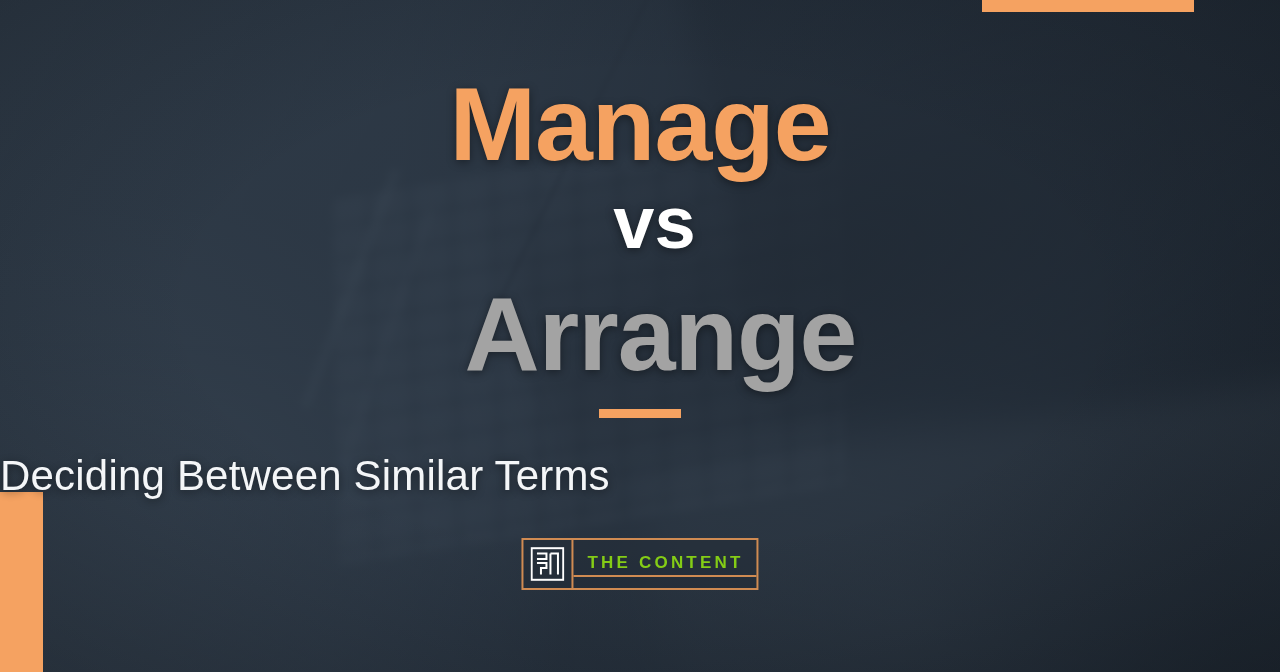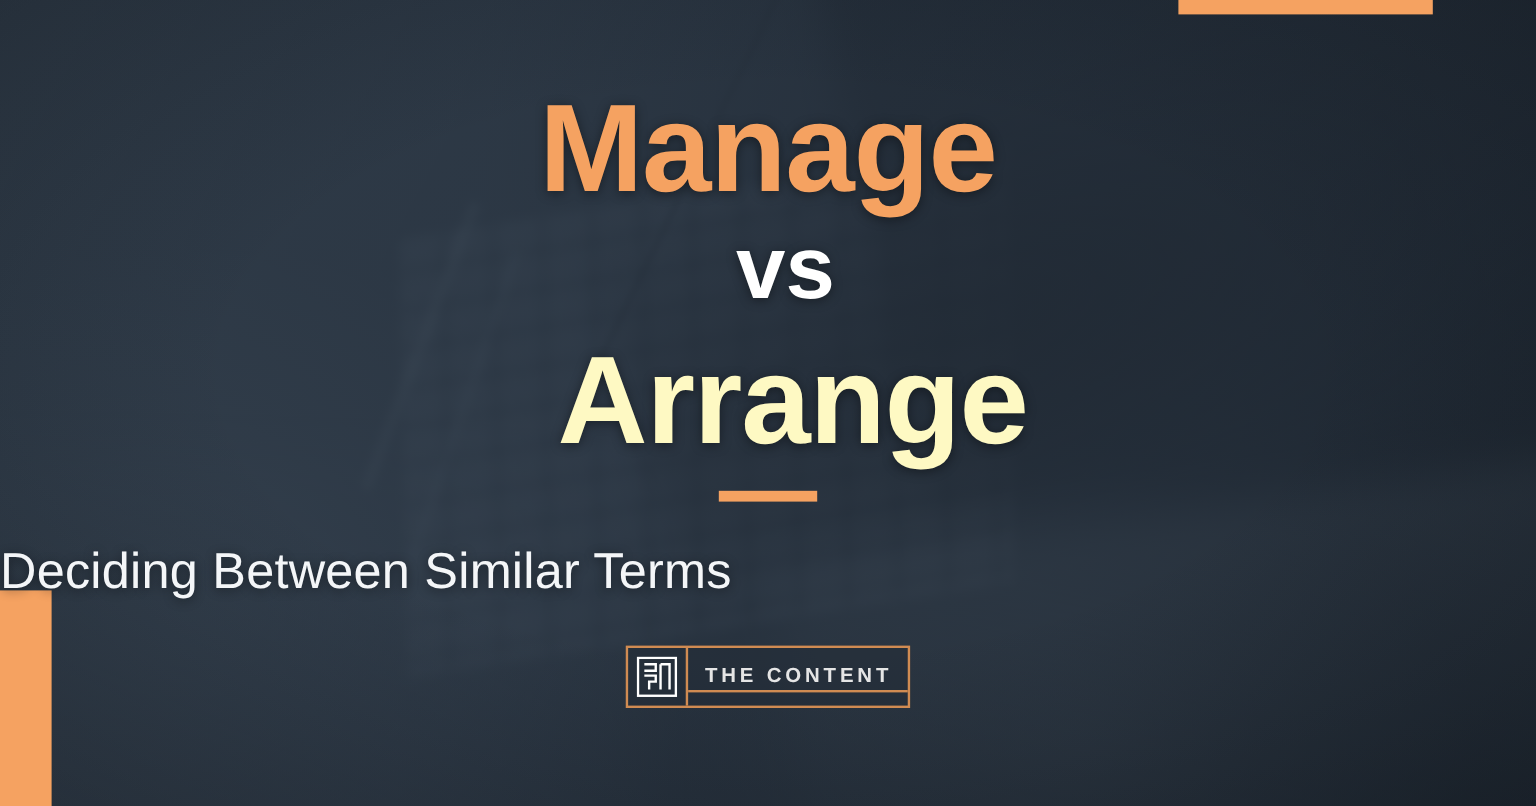--- a/index.html
+++ b/index.html
@@ -145,21 +145,21 @@
   .title-vs {
     top: 186px;
     font-size: 74px;
     color: #ffffff;
     letter-spacing: 0px;
     padding-left: 29px;
   }
   .title-arrange {
     top: 282px;
     font-size: 104px;
-    color: #fef9c3;
+    color: #a3a3a3;
     padding-left: 41px;
   }
 
   .title-divider {
     position: absolute;
     left: 50%;
     top: 409px;
     transform: translateX(-50%);
     width: 82px;
     height: 9px;
@@ -197,21 +197,21 @@
     border-right: 2px solid #d08b52;
   }
   .logo-mark svg { display: block; }
   .logo-words {
     display: flex;
     flex-direction: column;
     justify-content: center;
     padding: 0 0;
   }
   .logo-line {
-    color: #e5e5e5;
+    color: #84cc16;
     font-weight: bold;
     font-size: 17px;
     letter-spacing: 3.2px;
     line-height: 24px;
     padding: 0 13px 0 14px;
     white-space: nowrap;
     text-align: center;
   }
   .logo-line-top { border-bottom: 2px solid #d08b52; }
 </style>

